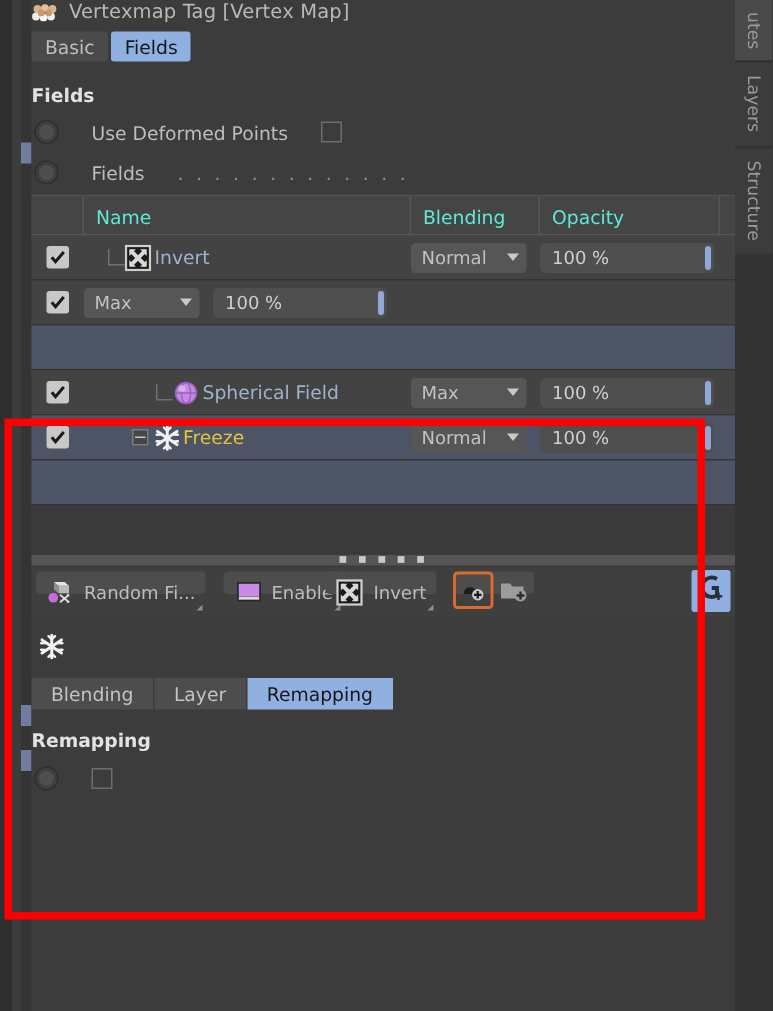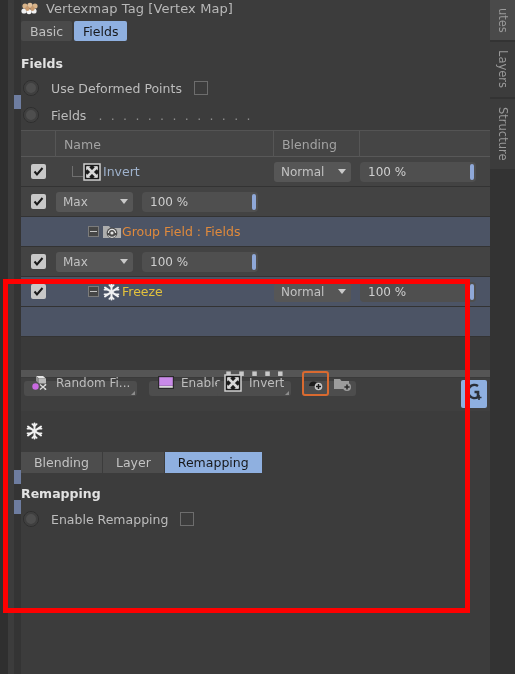--- a/index.html
+++ b/index.html
@@ -29,32 +29,32 @@
   
   .tabs { position: absolute; left: 0px; top: 21px; display: flex; gap: 2px; }
   .tab { height: 20px; padding: 0 9px; display: flex; align-items: center; font-size: 12.5px;
          background: #4a4a4a; color: #c0c0c0; border-radius: 2px; }
   .tab.active { background: #8fb0e0; color: #17181a; }
 
   
   .section-label { position: absolute; color: #e2e2e2; font-size: 12.5px; font-weight: bold; }
 
   
-  .opt-row { position: absolute; display: flex; align-items: center; gap: 12px; }
+  .opt-row { position: absolute; display: flex; align-items: center; gap: 22px; }
   .radio-dot { width: 16px; height: 16px; border-radius: 50%; background: #4e4e4e;
                border: 1px solid #2e2e2e; box-shadow: inset 0 0 0 2px #3f3f3f; flex: 0 0 auto; }
   .opt-label { color: #bdbdbd; font-size: 12.5px; white-space: nowrap; }
   .chkbox { width: 14px; height: 14px; background: #3c3c3c; border: 1px solid #6d6d6d; flex: 0 0 auto; }
   .dots { color: #8e8e8e; font-size: 12.5px; letter-spacing: 2.2px; }
 
   
   .table { position: absolute; left: 0px; top: 130px; width: 469px; height: 240px;
            background: #3c3c3c; border-top: 1px solid #545454; }
   .thead { display: flex; height: 26px; background: #454545; border-bottom: 1px solid #585858; }
-  .th { display: flex; align-items: center; color: #a3a3a3; font-size: 12.5px; padding-left: 8px;
+  .th { display: flex; align-items: center; color: #5eead4; font-size: 12.5px; padding-left: 8px;
         border-right: 1px solid #565656; height: 26px; }
   .th.c0 { width: 35px; padding-left: 0; }
   .th.c1 { width: 218px; }
   .th.c2 { width: 86px; }
   .th.c3 { width: 120px; }
   .th.c4 { width: 10px; border-right: none; }
 
   .trow { display: flex; align-items: center; height: 30px; border-bottom: 1px solid #333333; }
   .trow.sel { background: #4c5465; }
   .trow.norm { background: #434343; }
@@ -92,21 +92,21 @@
                       background: #8fa8d8; border-radius: 2px; }
 
   
   .splitter { position: absolute; left: 0px; top: 370px; width: 469px; height: 7px; background: #555555;
               display: flex; align-items: center; justify-content: center; }
   .splitter .grip { color: #c9c9c9; font-size: 9px; letter-spacing: 2px; line-height: 5px; }
 
   
   .btnbar { position: absolute; left: 0px; top: 378px; width: 469px; height: 33px; background: #3f3f3f; }
   .btngroup { position: absolute; top: 3px; height: 15px; background: #4d4d4d; border-radius: 3px;
-              display: flex; align-items: flex-end; }
+              display: flex; align-items: flex-start; }
   .tbtn { height: 27px; display: flex; align-items: center; gap: 5px; padding: 0 7px;
           color: #bdbdbd; font-size: 12px; position: relative; white-space: nowrap; }
   .tbtn .corner { position: absolute; right: 2px; bottom: 1px; width: 0; height: 0;
                   border-left: 4px solid transparent; border-bottom: 4px solid #8d8d8d; }
   .addbtn { width: 27px; height: 25px; border-radius: 3px; display: flex; align-items: center;
             justify-content: center; }
   .addbtn.hl { border: 2px solid #d96a30; }
 
   .corner-btn { position: absolute; top: 2px; width: 26px; height: 28px; background: #8fb0e0;
                 border-radius: 2px; display: flex; align-items: center; justify-content: center; }
@@ -180,20 +180,21 @@
       <span class="radio-dot"></span>
       <span class="opt-label">Fields</span>
       <span class="dots">. . . . . . . . . . . . .</span>
     </div>
 
     <div class="table">
       <div class="thead">
         <div class="th c0"></div>
         <div class="th c1">Name</div>
         <div class="th c2">Blending</div>
+        <div class="th c3">Opacity</div>
         <div class="th c4"></div>
       </div>
 
       <div class="trow norm">
         <div class="cell c0">
           <span class="chk-on">
             <svg width="11" height="11" viewBox="0 0 11 11">
                 <path d="M1.5 5.5 L4 8.5 L9.5 2" stroke="#1a1a1a" stroke-width="2" fill="none"></path>
               </svg>
           </span>
@@ -246,49 +247,45 @@
           <span class="numfield">
             <span>100 %</span>
             <span class="marker"></span>
           </span>
         </div>
         <div class="cell c4"></div>
       </div>
 
       <div class="trow sel">
         <div class="cell c0"></div>
-        <div class="cell c1">
-          <span style="display:inline-block;width:32px"></span>
-          <span class="expander">
-              <i></i>
-            </span>
-          <span style="display:inline-block;width:3px"></span>
-          <span class="ico">
-            <svg width="20" height="17" viewBox="0 0 20 17">
-              <path d="M1 3 h6 l1.6 2 H19 v10 H1 z" fill="#adadad"></path>
-              <circle cx="10" cy="10" r="5.4" fill="#4b4b4b"></circle>
-              <circle cx="10" cy="10" r="1.6" fill="#e2e2e2"></circle>
-              <path d="M6.4 10 a3.6 3.6 0 0 1 7.2 0" stroke="#e2e2e2" stroke-width="1.2" fill="none"></path>
-              <path d="M6.4 12.5 a4.5 4.5 0 0 0 7.2 0" stroke="#e2e2e2" stroke-width="1.2" fill="none"></path>
-            </svg>
-          </span>
-          <span class="name-text n-orange">Group Field : Fields</span>
-        </div>
         <div class="cell c2"></div>
         <div class="cell c3"></div>
         <div class="cell c4"></div>
       </div>
 
       <div class="trow norm">
         <div class="cell c0">
           <span class="chk-on">
             <svg width="11" height="11" viewBox="0 0 11 11">
                 <path d="M1.5 5.5 L4 8.5 L9.5 2" stroke="#1a1a1a" stroke-width="2" fill="none"></path>
               </svg>
           </span>
+        </div>
+        <div class="cell c1">
+          <span style="display:inline-block;width:48px"></span>
+          <span class="elbow"></span>
+          <span class="ico">
+            <svg width="18" height="18" viewBox="0 0 18 18">
+              <circle cx="9" cy="9" r="7" fill="#c48ae0" stroke="#9a5fc0" stroke-width="1"></circle>
+              <ellipse cx="9" cy="9" rx="3.1" ry="7" fill="none" stroke="#9a5fc0" stroke-width="0.9"></ellipse>
+              <path d="M2 9 h14" stroke="#9a5fc0" stroke-width="0.9"></path>
+              <circle cx="6.5" cy="6" r="2.2" fill="#e0bff0" opacity="0.8"></circle>
+            </svg>
+          </span>
+          <span class="name-text n-blue">Spherical Field</span>
         </div>
         <div class="cell c2">
           <span class="dropdown">
             <span>Max</span>
             <span class="chev"></span>
           </span>
         </div>
         <div class="cell c3">
           <span class="numfield">
             <span>100 %</span>
@@ -457,21 +454,20 @@
     <div class="subtabs">
       <div class="subtab">Blending</div>
       <div class="subtab">Layer</div>
       <div class="subtab active">Remapping</div>
     </div>
 
     <div class="section-label" style="left:0px; top:486px;">Remapping</div>
 
     <div class="opt-row" style="left:2px; top:511px;">
       <span class="radio-dot"></span>
-      <span class="opt-label">Enable Remapping</span>
       <span class="chkbox"></span>
     </div>
 
   </div>
 
   <div class="rail">
     <div class="rail-tab first" style="top:0px; height:40px;">utes</div>
     <div class="rail-tab rest" style="top:42px; height:55px;">Layers</div>
     <div class="rail-tab rest" style="top:99px; height:70px;">Structure</div>
   </div>

